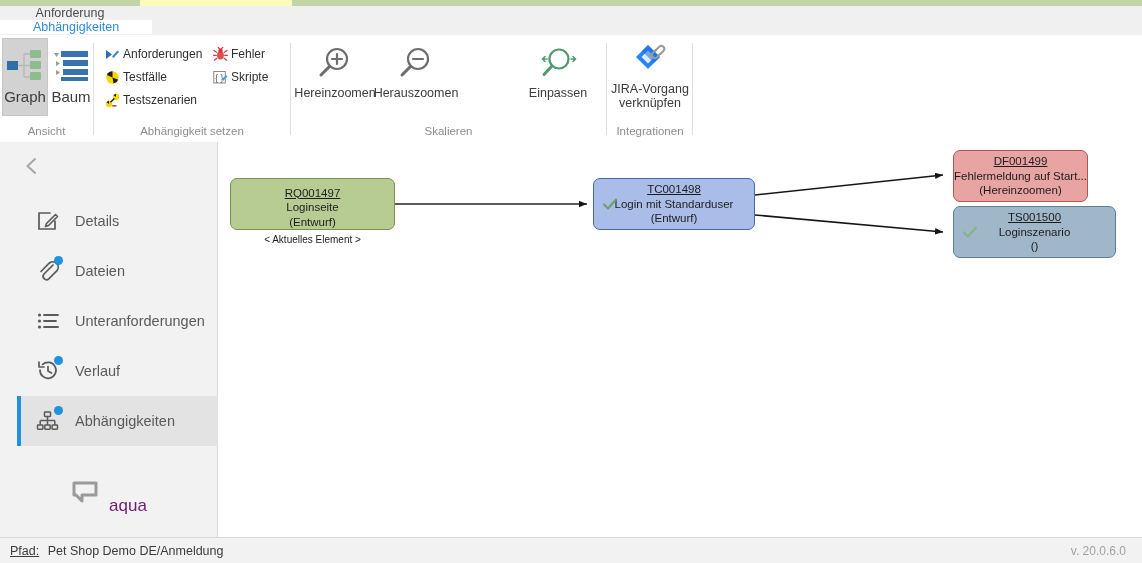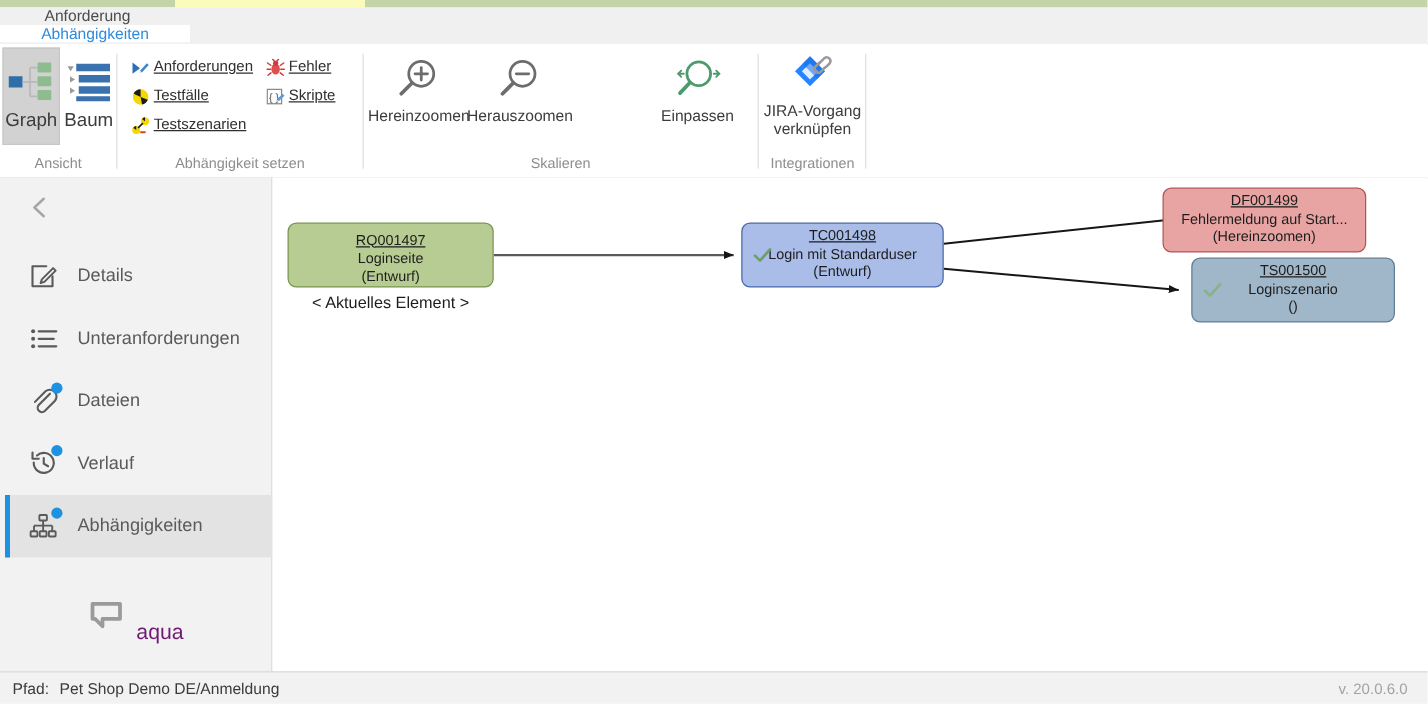--- a/index.html
+++ b/index.html
@@ -130,26 +130,26 @@
     color: #3c3c3c;
     line-height: 1.1;
     text-align: center;
   }
 
   
   .g-dep { left: 94px; width: 196px; }
   .depitem {
     position: absolute;
     display: flex;
+    align-items: center;
     gap: 3px;
     font-size: 12px;
     color: #2f2f2f;
     cursor: default;
     white-space: nowrap;
-    text-decoration: underline;
   }
   .depitem .di-icon {
     width: 16px;
     height: 16px;
     display: inline-flex;
     align-items: center;
     justify-content: center;
     flex: 0 0 16px;
   }
 
@@ -217,21 +217,21 @@
     top: 8px; left: 14px;
     width: 36px;
     height: 36px;
     display: flex;
     align-items: center;
     justify-content: center;
     cursor: default;
   }
   .nav {
     position: absolute;
-    top: 54px; left: 4px;
+    top: 54px; left: 17px;
     width: 217px;
   }
   .navitem {
     position: relative;
     height: 50px;
     display: flex;
     align-items: center;
     padding-left: 17px;
     gap: 13px;
     cursor: default;
@@ -337,42 +337,42 @@
     position: absolute;
     left: 7px;
     top: 50%;
     transform: translateY(-50%);
     width: 18px;
     height: 18px;
   }
   .node-caption {
     position: absolute;
     text-align: center;
-    font-size: 13px;
+    font-size: 10px;
     color: #1d1d1d;
   }
 
   
   .statusbar {
     position: absolute;
     left: 0; bottom: 0;
     width: 1142px;
     height: 25px;
     background: #f2f2f2;
     border-top: 1px solid #d9d9d9;
     display: flex;
     align-items: center;
   }
   .status-path {
     font-size: 12.5px;
     color: #3b3b3b;
     padding-left: 10px;
     white-space: nowrap;
   }
-  .status-path .pfad-key { margin-right: 5px; }
+  .status-path .pfad-key { margin-right: 5px; text-decoration: underline; }
   .status-version {
     margin-left: auto;
     padding-right: 16px;
     font-size: 12px;
     color: #a2a2a2;
   }
 </style>
 </head>
 <body>
 
@@ -587,37 +587,37 @@
             <path d="M3 4 H14 M3 4 V20 H19 V12" stroke="#5a5a5a" stroke-width="1.7" fill="none" stroke-linecap="round" stroke-linejoin="round"></path>
             <path d="M10.5 14.5 L19.5 5.5 L21.5 7.5 L12.5 16.5 L9.5 17.5 Z" stroke="#5a5a5a" stroke-width="1.6" fill="none" stroke-linejoin="round"></path>
           </svg>
         </span>
         <span class="nlabel">Details</span>
       </div>
 
       <div class="navitem">
         <span class="nicon">
           <svg width="24" height="24" viewBox="0 0 24 24">
+            <path d="M17 6 L8 15 a3.4 3.4 0 0 0 4.8 4.8 L21 11.6 a5.4 5.4 0 0 0 -7.6 -7.6 L5 12.5" stroke="#5a5a5a" stroke-width="1.7" fill="none" stroke-linecap="round"></path>
+          </svg>
+          <span class="dot"></span>
+        </span>
+        <span class="nlabel">Dateien</span>
+      </div>
+
+      <div class="navitem">
+        <span class="nicon">
+          <svg width="24" height="24" viewBox="0 0 24 24">
             <circle cx="3.5" cy="6" r="1.6" fill="#5a5a5a"></circle>
             <circle cx="3.5" cy="12" r="1.6" fill="#5a5a5a"></circle>
             <circle cx="3.5" cy="18" r="1.6" fill="#5a5a5a"></circle>
             <path d="M8 6 H22 M8 12 H20 M8 18 H22" stroke="#5a5a5a" stroke-width="1.8" stroke-linecap="round"></path>
           </svg>
         </span>
         <span class="nlabel">Unteranforderungen</span>
-      </div>
-
-      <div class="navitem">
-        <span class="nicon">
-          <svg width="24" height="24" viewBox="0 0 24 24">
-            <path d="M17 6 L8 15 a3.4 3.4 0 0 0 4.8 4.8 L21 11.6 a5.4 5.4 0 0 0 -7.6 -7.6 L5 12.5" stroke="#5a5a5a" stroke-width="1.7" fill="none" stroke-linecap="round"></path>
-          </svg>
-          <span class="dot"></span>
-        </span>
-        <span class="nlabel">Dateien</span>
       </div>
 
       <div class="navitem">
         <span class="nicon">
           <svg width="24" height="24" viewBox="0 0 24 24">
             <path d="M4 11 a8 8 0 1 0 2.6 -5.6" stroke="#5a5a5a" stroke-width="1.7" fill="none" stroke-linecap="round"></path>
             <path d="M3 3 V8 H8" stroke="#5a5a5a" stroke-width="1.7" fill="none" stroke-linecap="round" stroke-linejoin="round"></path>
             <path d="M12 7.5 V12 L15.5 14" stroke="#5a5a5a" stroke-width="1.7" fill="none" stroke-linecap="round"></path>
           </svg>
           <span class="dot"></span>
@@ -677,21 +677,21 @@
 
     <div class="node node-blue" style="left:375px; top:36px; width:162px; height:52px;">
       <svg class="check" viewBox="0 0 18 18">
         <path d="M3 9.5 L7 13.5 L15 4.5" stroke="#6f9e6f" stroke-width="2.2" fill="none" stroke-linecap="round" stroke-linejoin="round"></path>
       </svg>
       <span class="nid">TC001498</span>
       <span>Login mit Standarduser</span>
       <span>(Entwurf)</span>
     </div>
 
-    <div class="node node-red" style="left:712px; top:8px; width:163px; height:52px;">
+    <div class="node node-red" style="left:735px; top:8px; width:135px; height:52px;">
       <span class="nid">DF001499</span>
       <span>Fehlermeldung auf Start...</span>
       <span>(Hereinzoomen)</span>
     </div>
 
     <div class="node node-slate" style="left:735px; top:64px; width:163px; height:52px;">
       <svg class="check" viewBox="0 0 18 18">
         <path d="M3 9.5 L7 13.5 L15 4.5" stroke="#88b388" stroke-width="2.2" fill="none" stroke-linecap="round" stroke-linejoin="round"></path>
       </svg>
       <span class="nid">TS001500</span>

